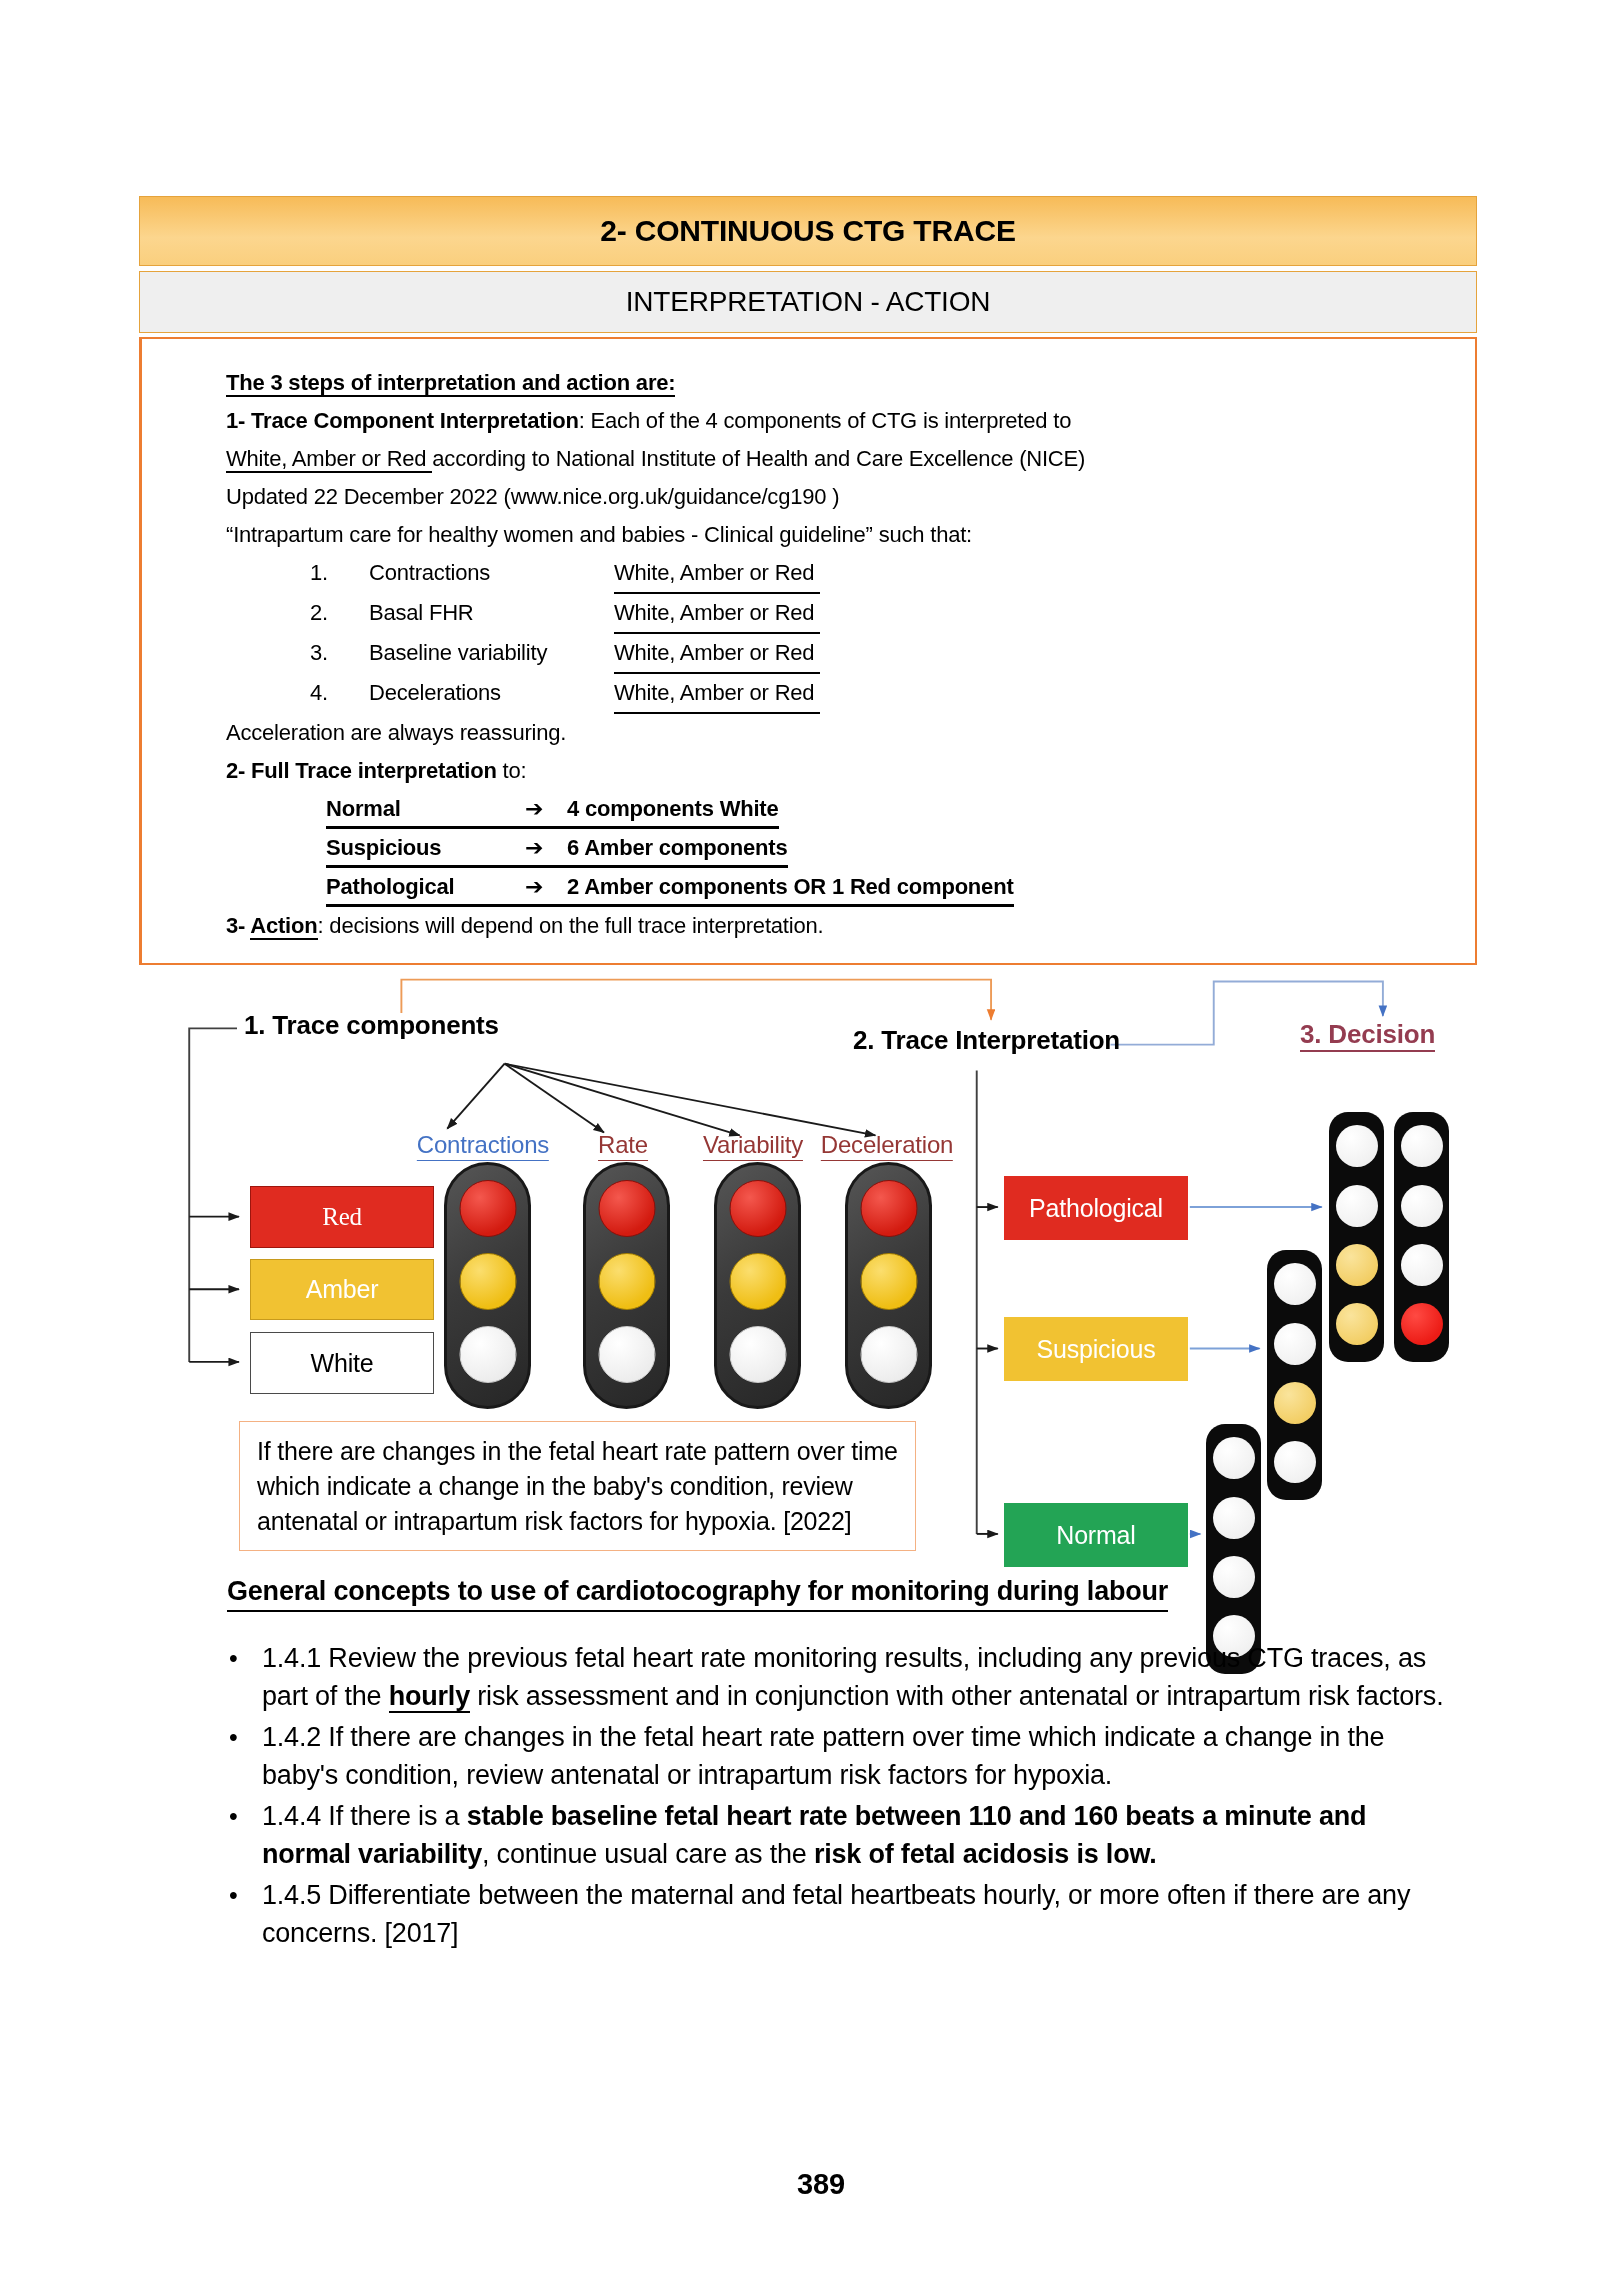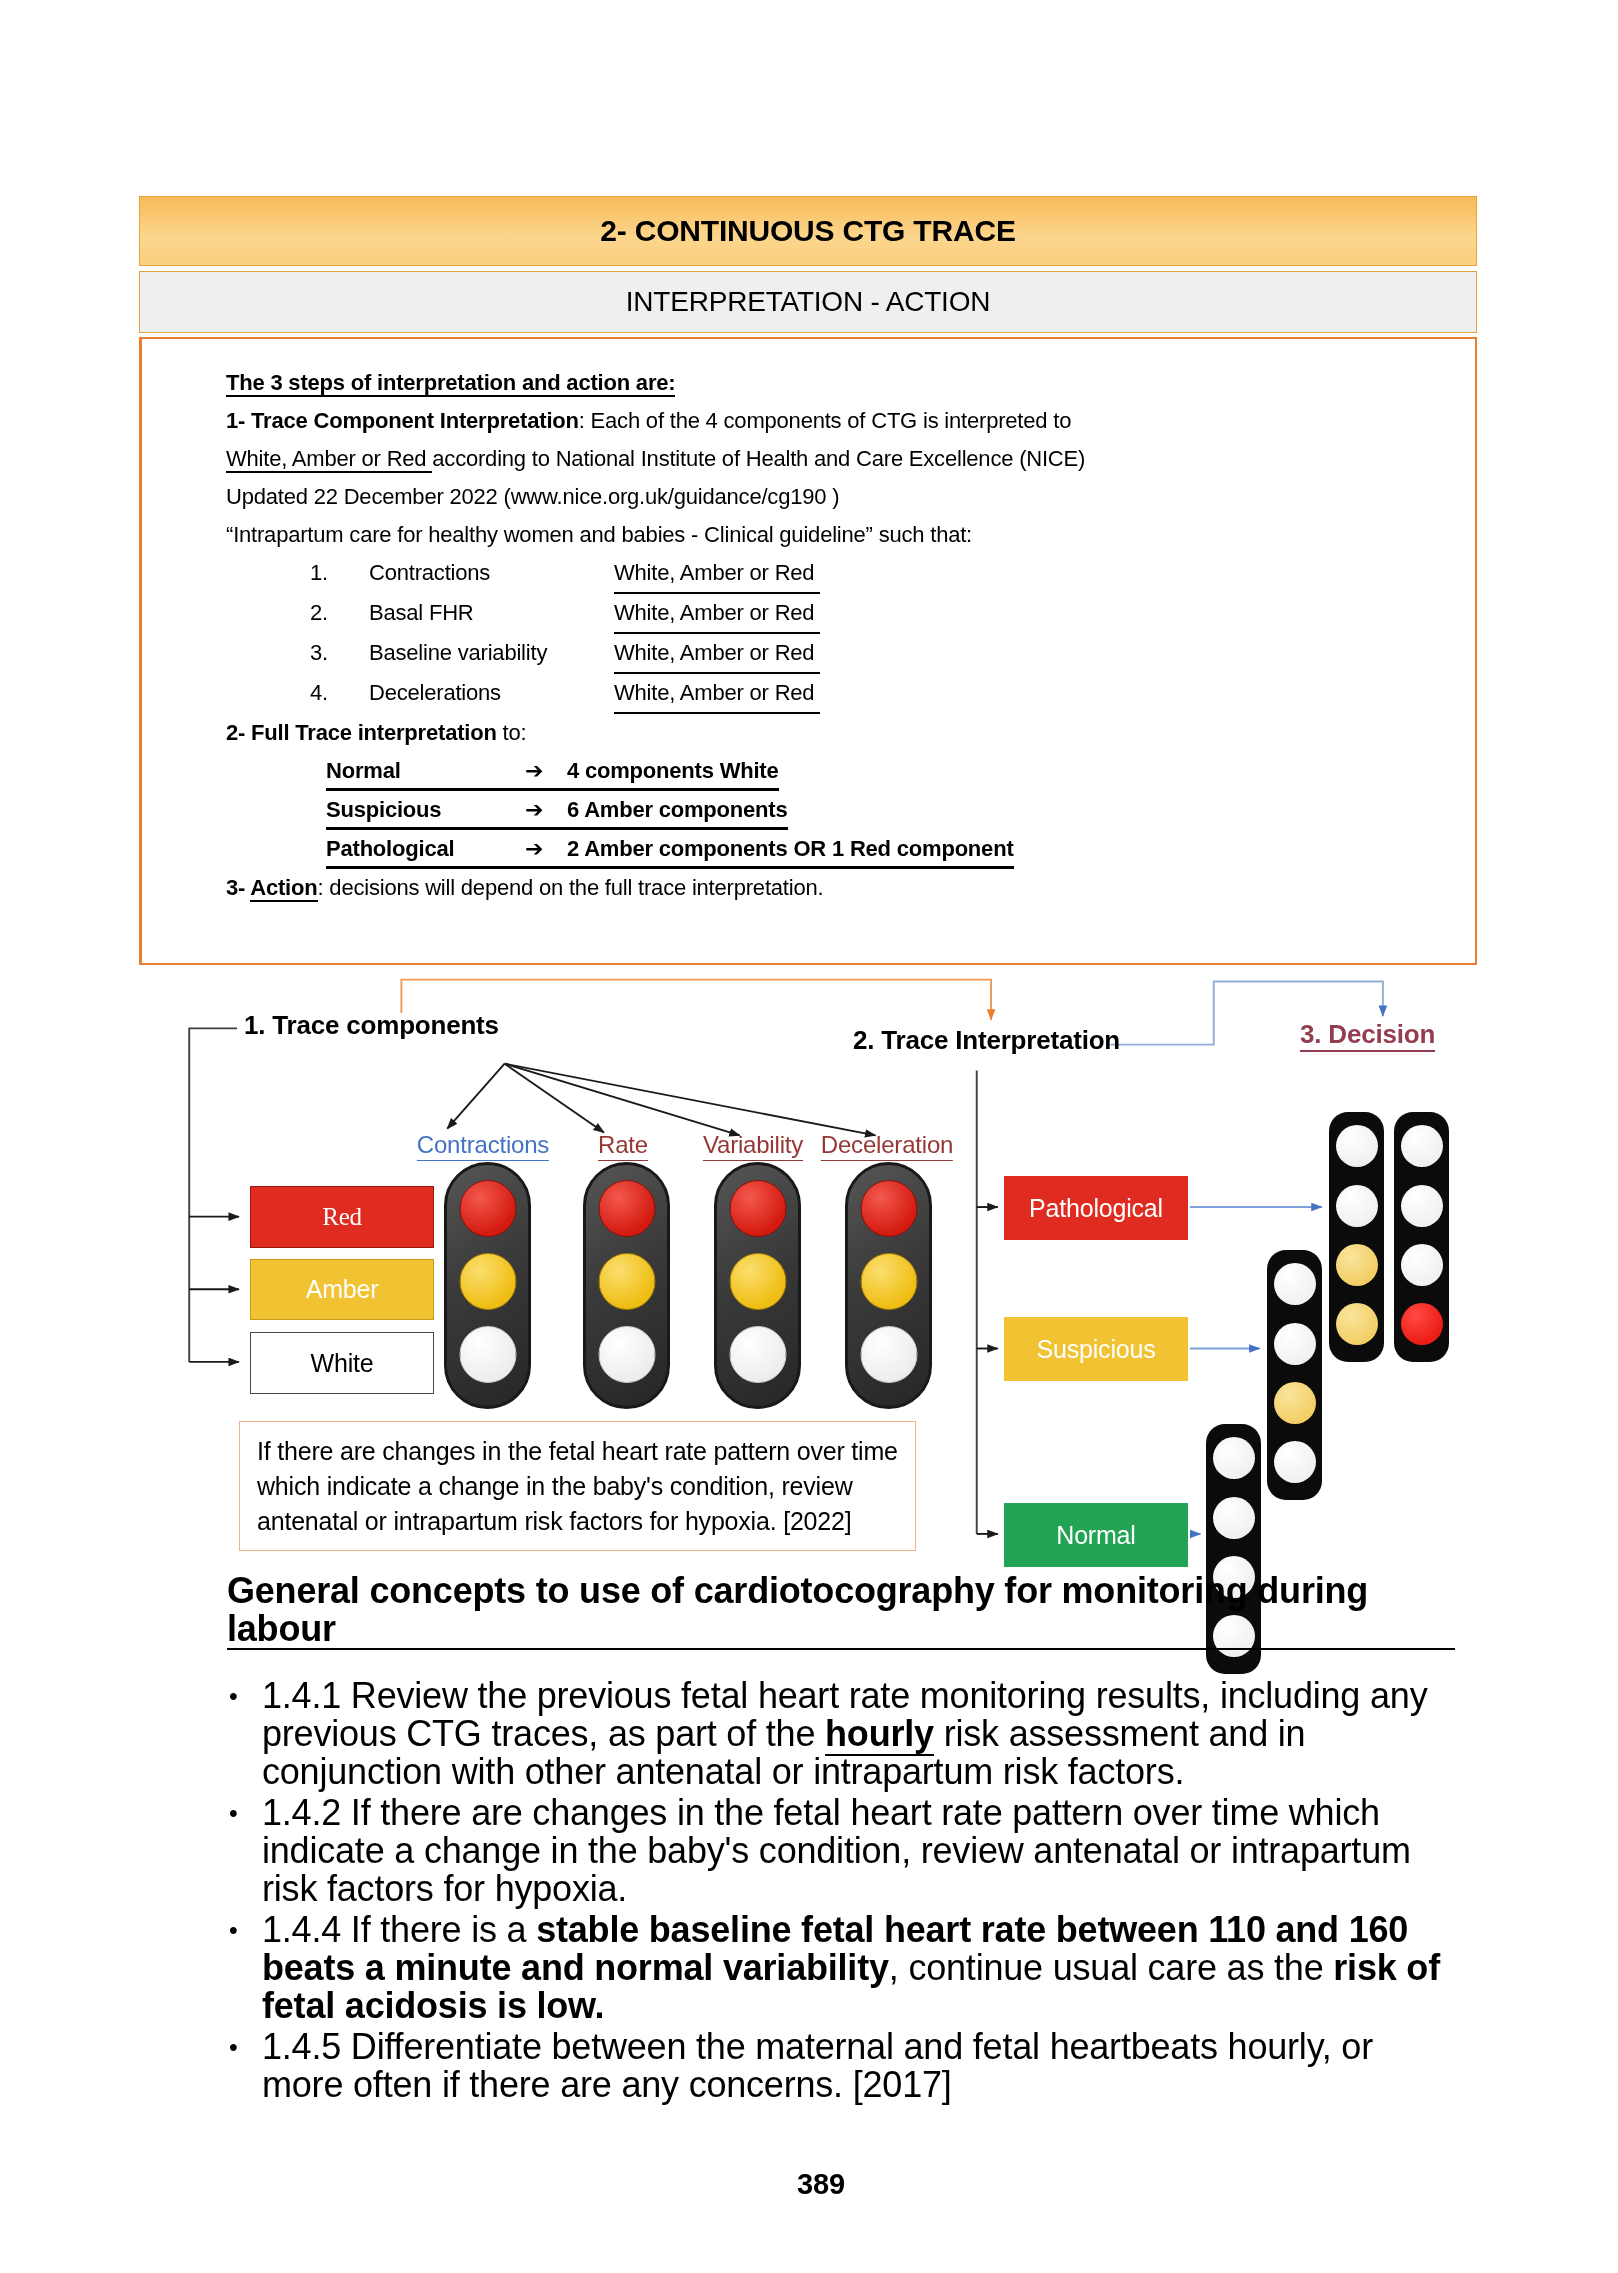--- a/index.html
+++ b/index.html
@@ -80,21 +80,21 @@
   .m1{top:13.4px;} .m2{top:73px;} .m3{top:132px;} .m4{top:191px;}
   .ml-white{background:radial-gradient(circle at 35% 30%,#FFFFFF 0%,#F0F0F0 75%);}
   .ml-pamber{background:radial-gradient(circle at 35% 30%,#FAE49C 0%,#F2CD62 75%);}
   .ml-red{background:radial-gradient(circle at 35% 30%,#FF4A43 0%,#EC1C16 70%);}
   .note-box{
     position:absolute;left:239px;top:1421px;width:677px;box-sizing:border-box;
     border:1.9px solid #F4B183;background:#fff;
     padding:11.5px 17px;font-size:25px;line-height:35px;
   }
   
-  .concepts{position:absolute;left:227px;top:1572px;width:1228px;font-size:36px;line-height:38px;}
+  .concepts{position:absolute;left:227px;top:1572px;width:1228px;font-size:27px;line-height:38px;}
   .c-heading{display:inline-block;font-weight:bold;border-bottom:2.9px solid #000;}
   .concepts ul{list-style:none;margin:27px 0 0 0;padding:0;}
   .concepts li{position:relative;padding-left:35px;margin-bottom:2.9px;}
   .concepts li::before{content:"•";position:absolute;left:1.9px;top:0;font-size:25px;}
   .bu2{font-weight:bold;border-bottom:2.9px solid #000;}
   .lnk-blue{color:#4472C4;border-bottom:1.9px solid #4472C4;}
   .lnk-orange{color:#ED7D31;border-bottom:1.9px solid #ED7D31;}
   
   .page-number{position:absolute;left:12px;top:2168px;width:100%;text-align:center;
     font-size:29px;font-weight:bold;}
@@ -132,20 +132,21 @@
       <span class="cnum">3.</span>
       <span class="clabel">Baseline variability</span>
       <span class="cval">White, Amber or Red</span>
     </div>
     <div class="crow">
       <span class="cnum">4.</span>
       <span class="clabel">Decelerations</span>
       <span class="cval">White, Amber or Red</span>
     </div>
 
+    <div class="line"><span>Acceleration are always reassuring.</span></div>
     <div class="line"><span class="b">2- </span><span class="b">Full Trace interpretation</span><span> to:</span></div>
 
     <div class="irow">
       <span class="iu"><span class="ilabel">Normal</span><span class="iarrow">➔</span><span class="ival">4 components White</span></span>
     </div>
     <div class="irow">
       <span class="iu"><span class="ilabel">Suspicious</span><span class="iarrow">➔</span><span class="ival">6 Amber components</span></span>
     </div>
     <div class="irow">
       <span class="iu"><span class="ilabel">Pathological</span><span class="iarrow">➔</span><span class="ival">2 Amber components OR 1 Red component</span></span>

